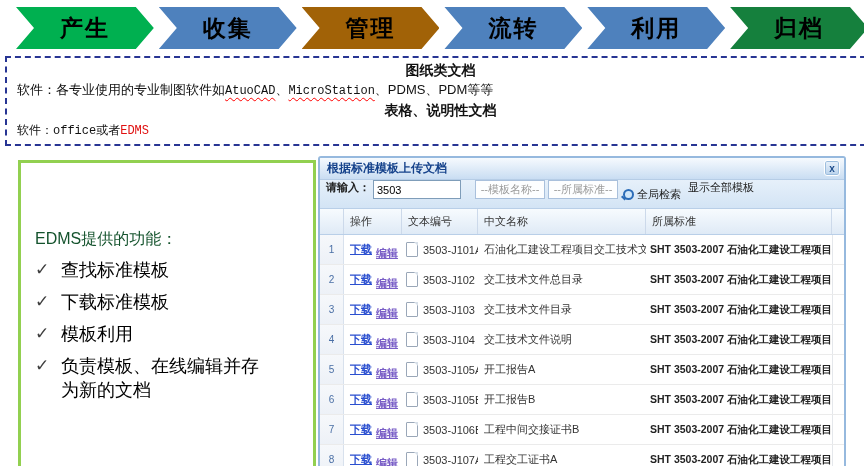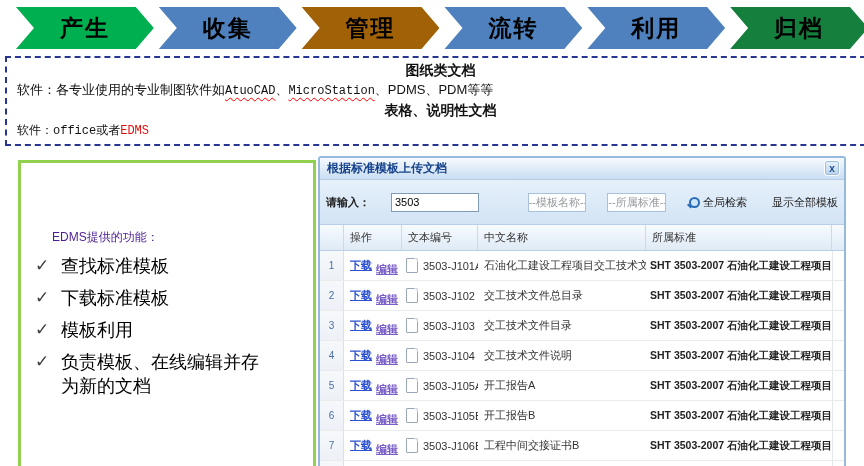--- a/index.html
+++ b/index.html
@@ -38,21 +38,21 @@
     text-underline-offset:3px;
     text-align:right;
   }
   .red-em{color:#e01010;}
   
   .green-box{
     position:absolute;left:18px;top:160px;width:278px;height:277px;
     border:3px solid #92D050;background:#fff;
     padding:66px 0 0 14px;box-sizing:content-box;
   }
-  .green-box .gb-title{font-size:12px;color:#4c1d95;margin-bottom:8px;margin-left:17px;}
+  .green-box .gb-title{font-size:16px;color:#14532d;margin-bottom:8px;}
   .check-list{list-style:none;margin:0;padding:0;}
   .check-list li{
     display:flex;align-items:flex-start;
     font-size:18px;color:#000;line-height:24px;margin-bottom:8px;
   }
   .check-mark{
     width:26px;flex:0 0 26px;color:#3f3f3f;font-size:17px;line-height:24px;
   }
   .check-text{display:block;max-width:206px;}
   
@@ -70,24 +70,24 @@
   }
   .close-btn{
     position:absolute;top:2px;right:4px;width:16px;height:16px;
     border:1px solid #ffffff;border-radius:3px;
     background:linear-gradient(#e9f2fb,#b9d2ec);
     box-shadow:0 0 0 1px #9dbede inset;
     color:#1F4E8C;font-size:10px;font-weight:bold;
     line-height:15px;text-align:center;cursor:pointer;box-sizing:border-box;
   }
   .toolbar{
-    height:28px;display:flex;align-items:center;
+    height:28px;display:flex;
     background:linear-gradient(#e6f0fa,#d3e4f5);
     border-bottom:1px solid #b9cfe8;
-    padding:8px 6px;font-size:11px;color:#222;gap:21px;
+    padding:0 6px;font-size:11px;color:#222;gap:3px;
   }
   .tb-label{font-weight:bold;white-space:nowrap;}
   .tb-input{
     width:80px;height:17px;border:1px solid #7F9DB9;background:#fff;
     font-size:11px;padding:0 3px;font-family:"Liberation Sans",sans-serif;
   }
   .tb-filter{
     width:68px;height:17px;border:1px solid #A9C0DC;background:#fdfeff;
     color:#9a9a9a;font-size:11px;text-align:center;line-height:17px;
     white-space:nowrap;overflow:hidden;cursor:pointer;

